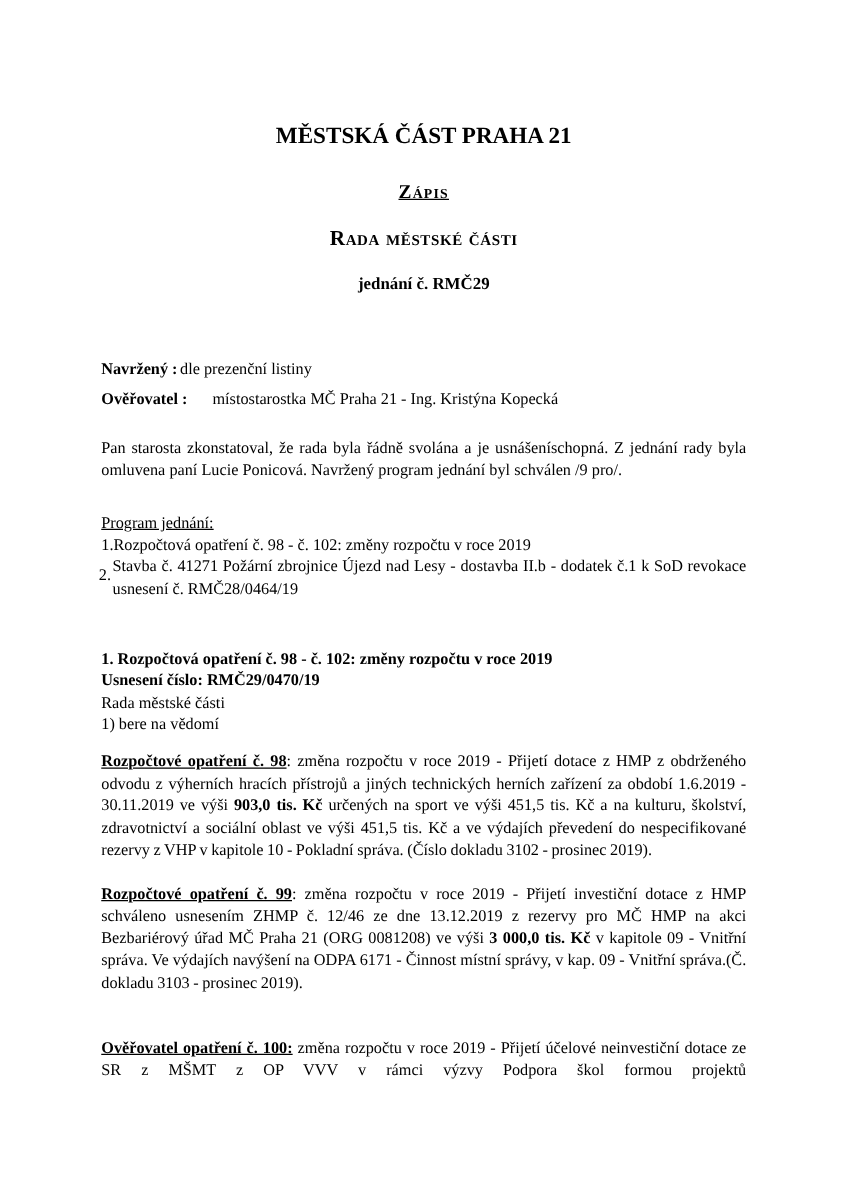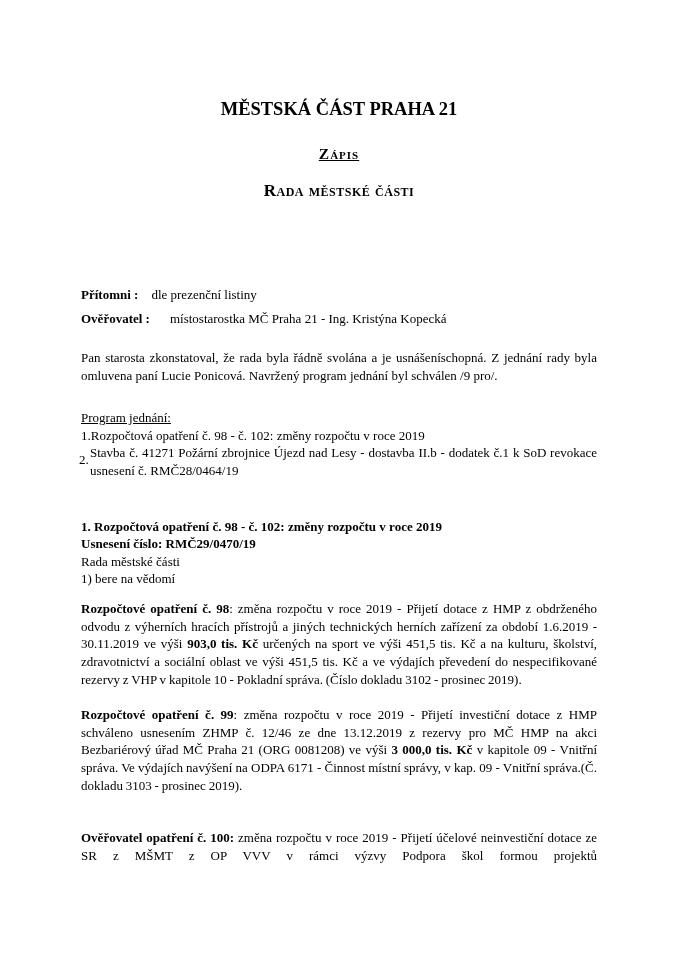--- a/index.html
+++ b/index.html
@@ -18,59 +18,60 @@
 
   .org-title      { top:99px;  font-size:18.5px; font-weight:bold; }
   .doc-type       { top:145px; font-size:15.5px; font-weight:bold; font-variant:small-caps; letter-spacing:1px; }
   .doc-type .inner{ text-decoration:underline;text-align:center; }
   .council        { top:181px; font-size:17px;   font-weight:bold; font-variant:small-caps; letter-spacing:0.5px; }
   .session        { top:218px; font-size:13.5px; font-weight:bold; line-height:17.6px; }
 
   .attendance     { top:286px; }
   .att-row + .att-row { margin-top:6px; }
   .att-label      { font-weight:bold; }
-  .gap-lg         { margin-left:13px;text-align:right; }
+  .gap-lg         { margin-left:2px;text-align:right; }
   .gap-sm         { margin-left:20px; }
 
   .intro          { top:349px; text-align:justify; }
 
   .agenda         { top:409px; }
   .agenda-heading { font-weight:normal; text-decoration:underline; }
   .agenda-item-1  { }
   .agenda-item-2  { position:relative; padding-left:9px; text-align:justify; }
   .agenda-item-2 .marker { position:absolute; left:-2px; top:7px; }
 
   .resolution     { top:518px; line-height:17.4px; }
   .res-heading, .res-number { font-weight:bold; }
 
   .para { position:absolute; left:81px; width:516px; text-align:justify; line-height:17.65px; word-spacing:-0.4px; }
   .para-98  { top:600px; }
   .para-99  { top:706px; }
   .para-100 { top:829px; text-align-last:justify; }
 
   .b { font-weight:bold; }
-  .u { }
+  .u { text-decoration:underline; }
 </style>
 </head>
 <body>
 
 <div class="centered org-title">MĚSTSKÁ ČÁST PRAHA 21</div>
 
 <div class="centered doc-type">
   <span class="inner">Zápis</span>
 </div>
 
 <div class="centered council">Rada městské části</div>
 
 <div class="centered session">
+  <div>jednání č. RMČ29</div>
 </div>
 
 <section class="block attendance">
   <div class="att-row">
-    <span class="att-label">Přítomni :</span><span class="gap-lg">dle prezenční listiny</span>
+    <span class="att-label">Navržený :</span><span class="gap-lg">dle prezenční listiny</span>
   </div>
   <div class="att-row">
     <span class="att-label">Ověřovatel :</span><span class="gap-sm">místostarostka MČ Praha 21 - Ing. Kristýna Kopecká</span>
   </div>
 </section>
 
 <p class="block intro">Pan starosta zkonstatoval, že rada byla řádně svolána a je usnášeníschopná. Z jednání rady byla omluvena paní Lucie Ponicová. Navržený program jednání byl schválen /9 pro/.</p>
 
 <section class="block agenda">
   <div class="agenda-heading">Program jednání:</div>

